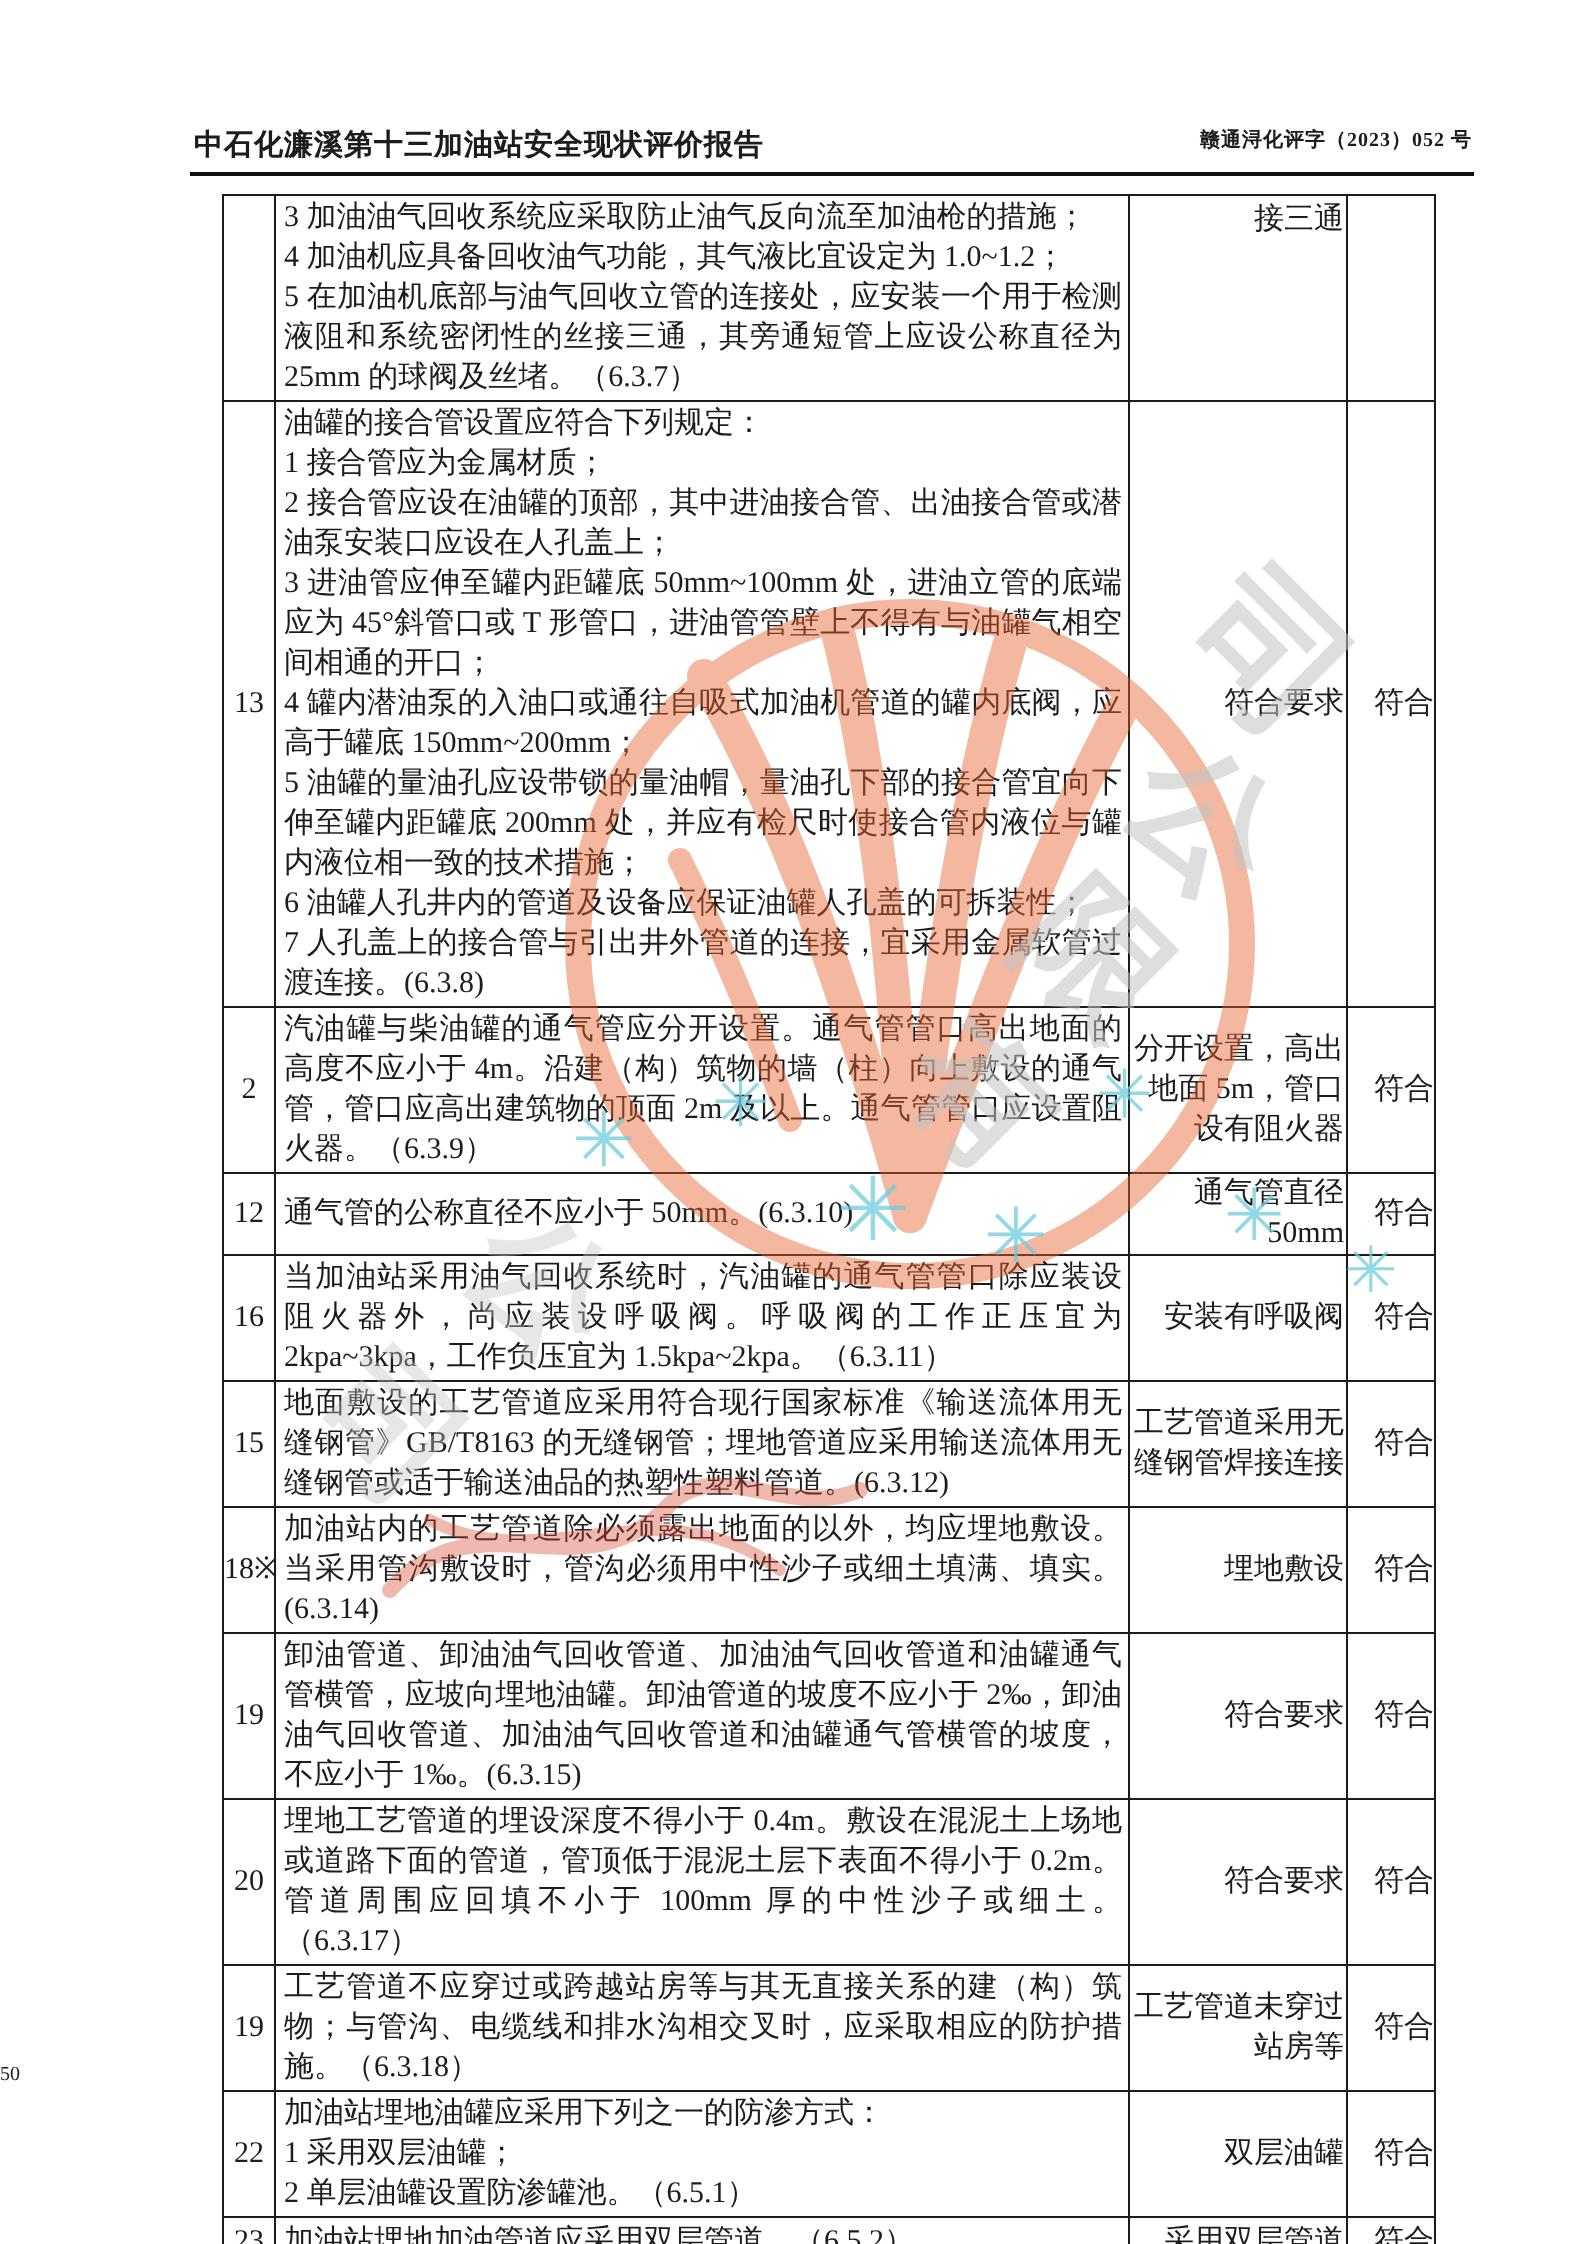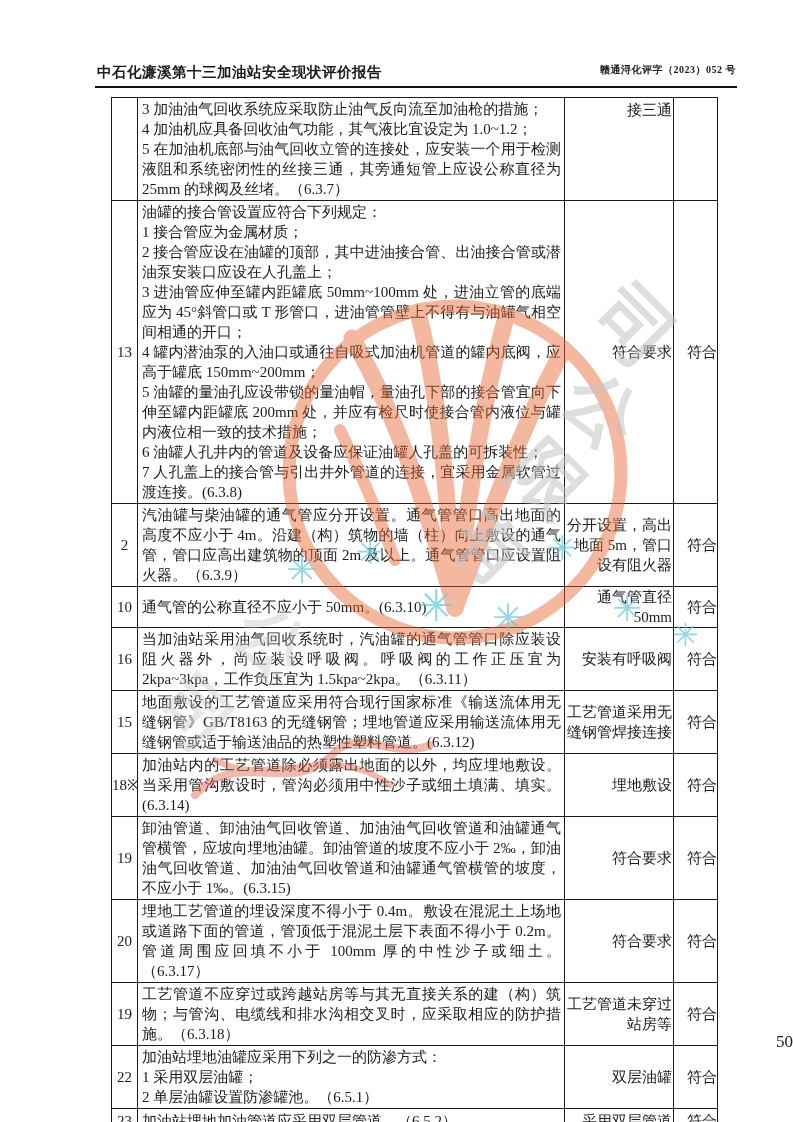--- a/index.html
+++ b/index.html
@@ -55,21 +55,21 @@
     font-size: 14px; line-height: 19px; padding: 0 1px;
   }
   td.c-status {
     width: 44px; text-align: right; vertical-align: middle;
     font-size: 14.5px; padding: 0;
   }
   tr.bold-row td.c-content { font-weight: normal; }
   
   .footer {
     position: absolute; left: 0; top: 1032px; width: 100%;
-    text-align: right; font-size: 17px;
+    text-align: left; font-size: 10px;
   }
   
   .wm { position: absolute; left: 0; top: 0; width: 793px; height: 1122px;
         pointer-events: none; z-index: 3; }
   .wm svg { position: absolute; left: 0; top: 0; }
   .wm-char {
     position: absolute;
     font-family: "Liberation Sans", "DejaVu Sans", sans-serif;
     font-weight: bold;
     color: #c4c4c4;
@@ -153,21 +153,21 @@
         <td class="c-result">符合要求</td>
         <td class="c-status">符合</td>
       </tr>
       <tr style="height:59px">
         <td class="c-no">2</td>
         <td class="c-content">汽油罐与柴油罐的通气管应分开设置。通气管管口高出地面的高度不应小于 4m。沿建（构）筑物的墙（柱）向上敷设的通气管，管口应高出建筑物的顶面 2m 及以上。通气管管口应设置阻火器。（6.3.9）</td>
         <td class="c-result">分开设置，高出地面 5m，管口设有阻火器</td>
         <td class="c-status">符合</td>
       </tr>
       <tr style="height:24px">
-        <td class="c-no">10</td>
+        <td class="c-no">12</td>
         <td class="c-content">通气管的公称直径不应小于 50mm。(6.3.10)</td>
         <td class="c-result">通气管直径50mm</td>
         <td class="c-status">符合</td>
       </tr>
       <tr style="height:60px">
         <td class="c-no">16</td>
         <td class="c-content">当加油站采用油气回收系统时，汽油罐的通气管管口除应装设阻火器外，尚应装设呼吸阀。呼吸阀的工作正压宜为 2kpa~3kpa，工作负压宜为 1.5kpa~2kpa。（6.3.11）</td>
         <td class="c-result">安装有呼吸阀</td>
         <td class="c-status">符合</td>
       </tr>

